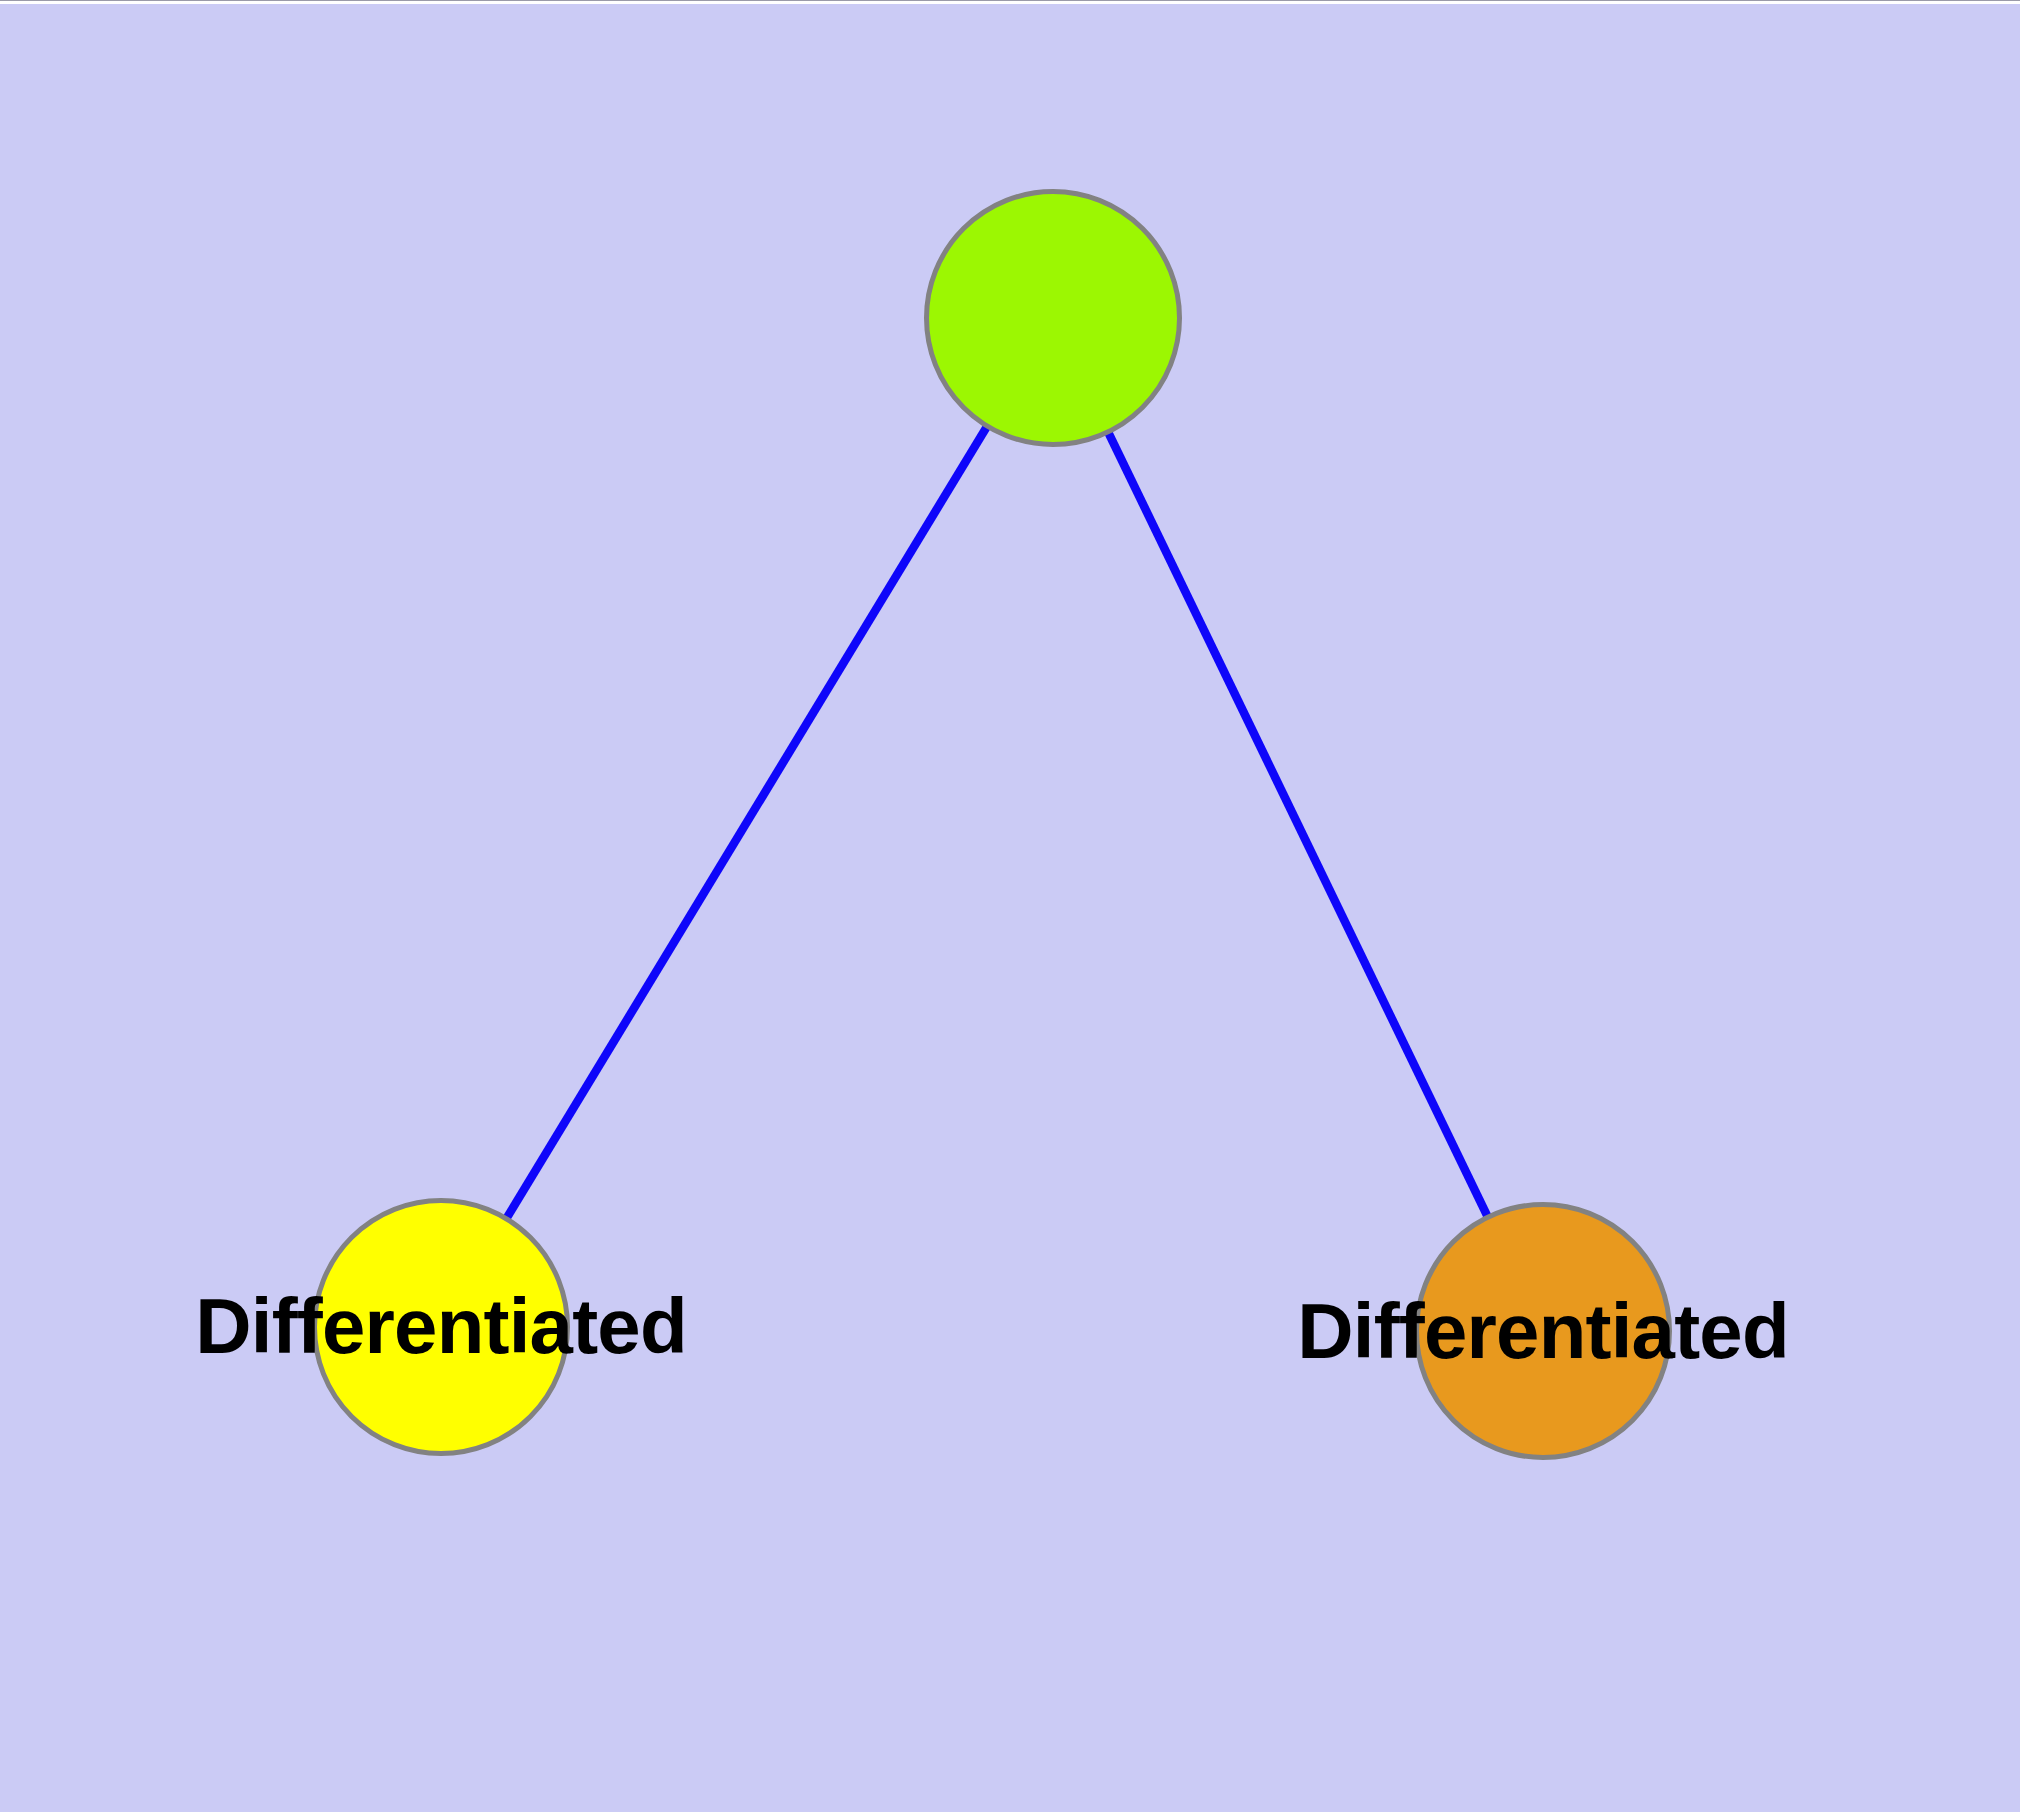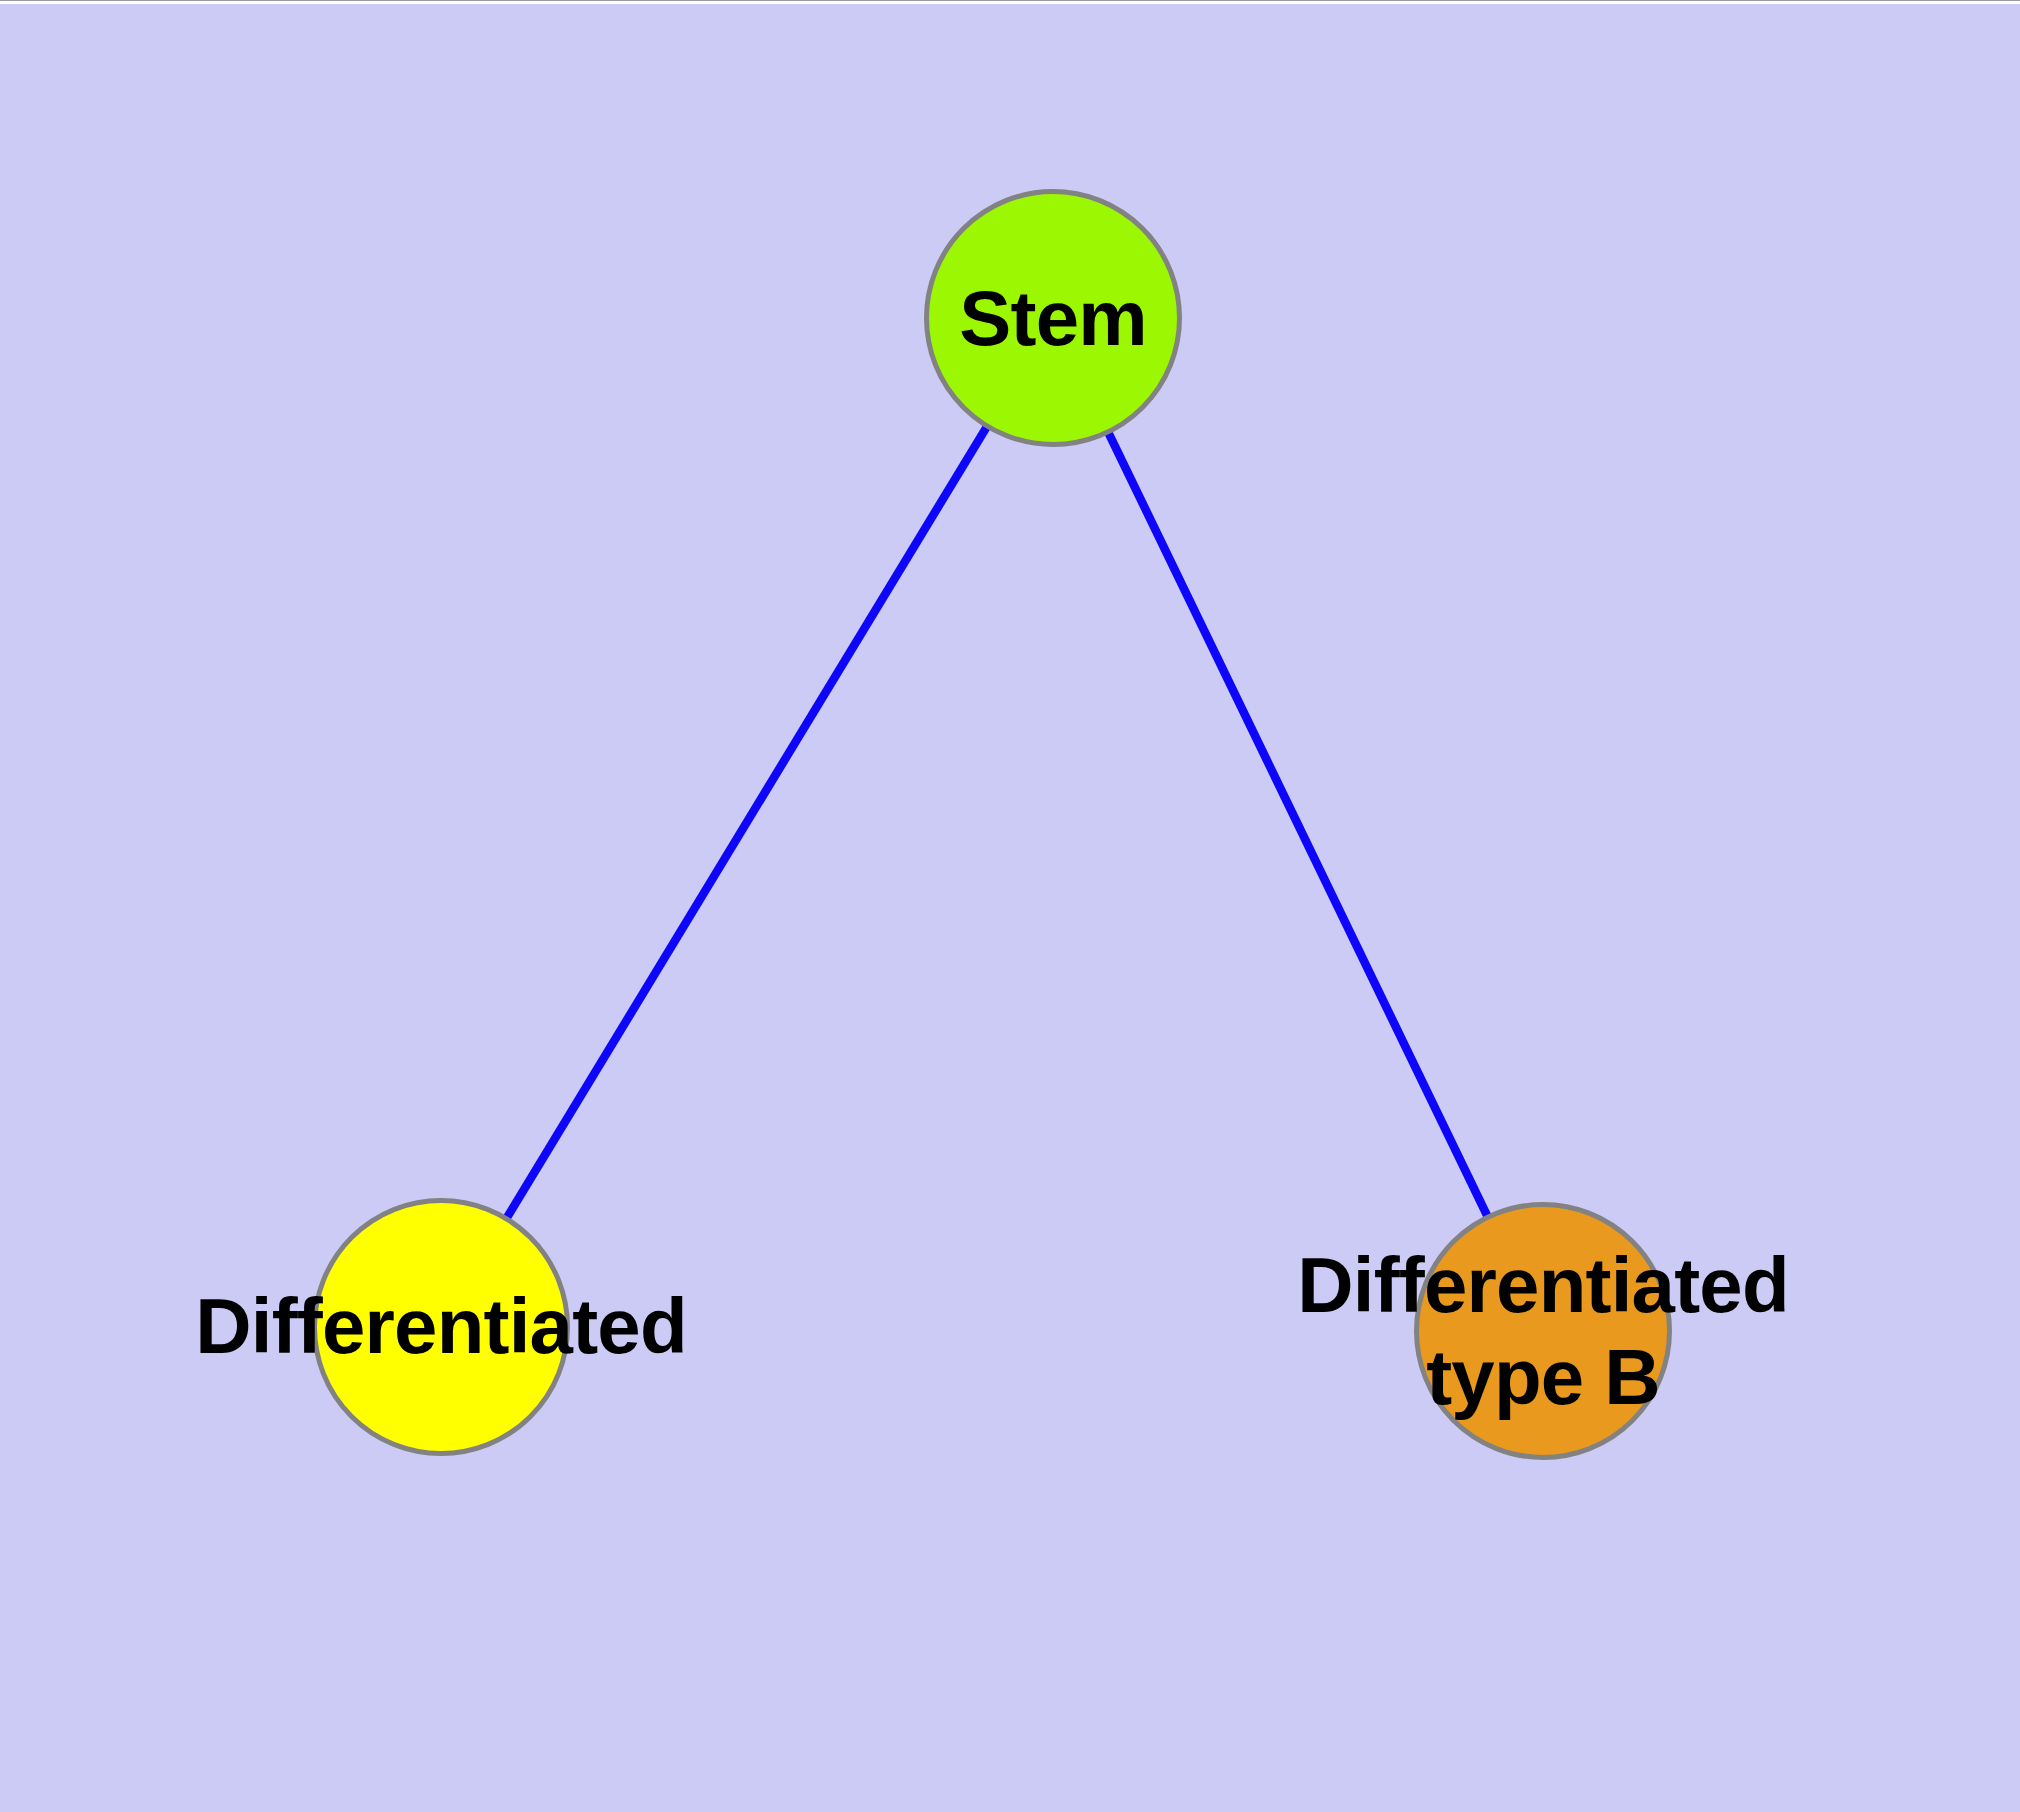--- a/index.html
+++ b/index.html
@@ -61,29 +61,25 @@
 <div class="canvas" style="background: rgb(203, 203, 245);">
 
   <div class="top-edge"></div>
 
   <svg class="edges-layer" xmlns="http://www.w3.org/2000/svg" width="2021" height="1812" viewBox="0 0 2384 2138">
       <line x1="1242" y1="375" x2="520" y2="1565" stroke="#0e06fa" stroke-width="10"></line>
       <line x1="1242" y1="375" x2="1820" y2="1570" stroke="#0e06fa" stroke-width="10"></line>
     </svg>
 
   <div class="node-circle" id="node-0" style="left: 924px; top: 189px; width: 258px; height: 258px; background: rgb(156, 247, 2); border-color: rgb(130, 130, 130);"></div>
-  <div class="node-label" id="label-0" style="left: 1053px; top: 318px; color: rgb(0, 0, 0);">
-    <span class="line">Stem</span>
-  </div>
 
   <div class="node-circle" id="node-1" style="left: 312px; top: 1198px; width: 258px; height: 258px; background: rgb(255, 255, 0); border-color: rgb(130, 130, 130);"></div>
   <div class="node-label" id="label-1" style="left: 441px; top: 1326px; color: rgb(0, 0, 0);">
     <span class="line">Differentiated</span>
   </div>
 
   <div class="node-circle" id="node-2" style="left: 1414px; top: 1202px; width: 258px; height: 258px; background: rgb(232, 153, 30); border-color: rgb(130, 130, 130);"></div>
   <div class="node-label" id="label-2" style="left: 1543px; top: 1331px; color: rgb(0, 0, 0);">
     <span class="line">Differentiated</span>
-    <span class="line">type B</span>
   </div>
 
 </div>
 
 
 </body></html>

